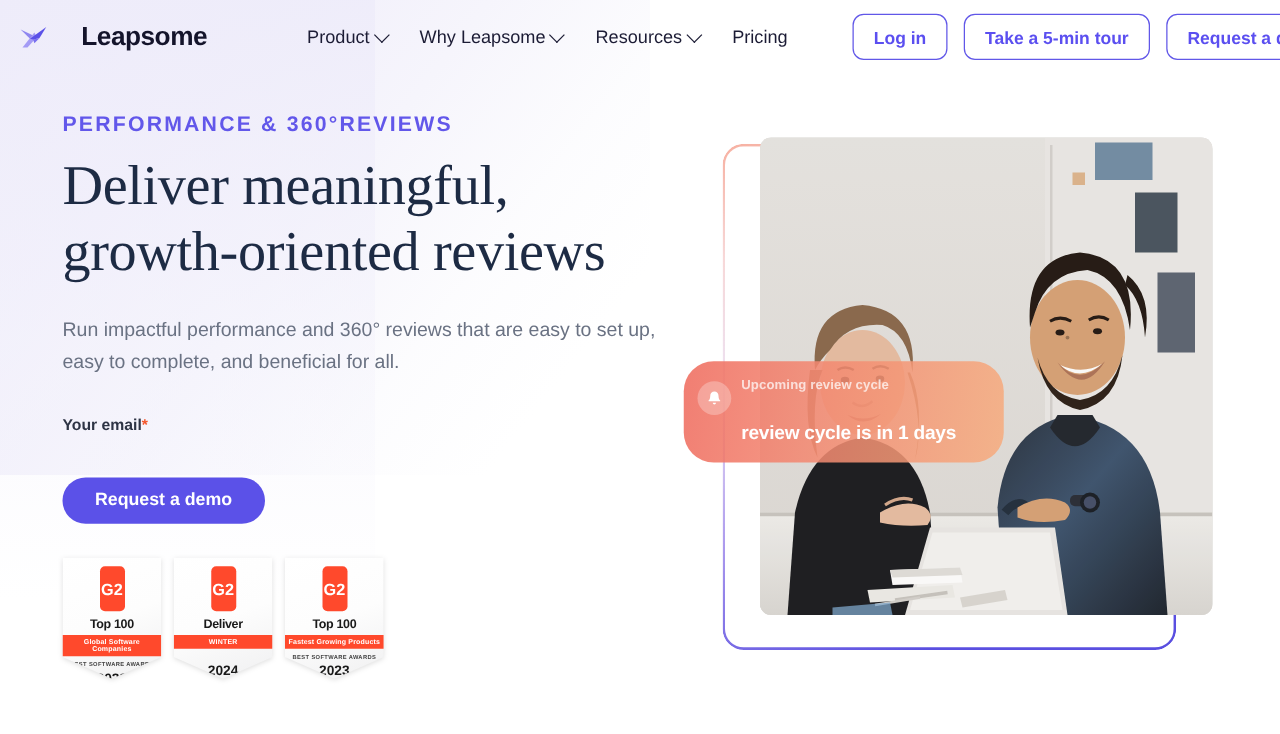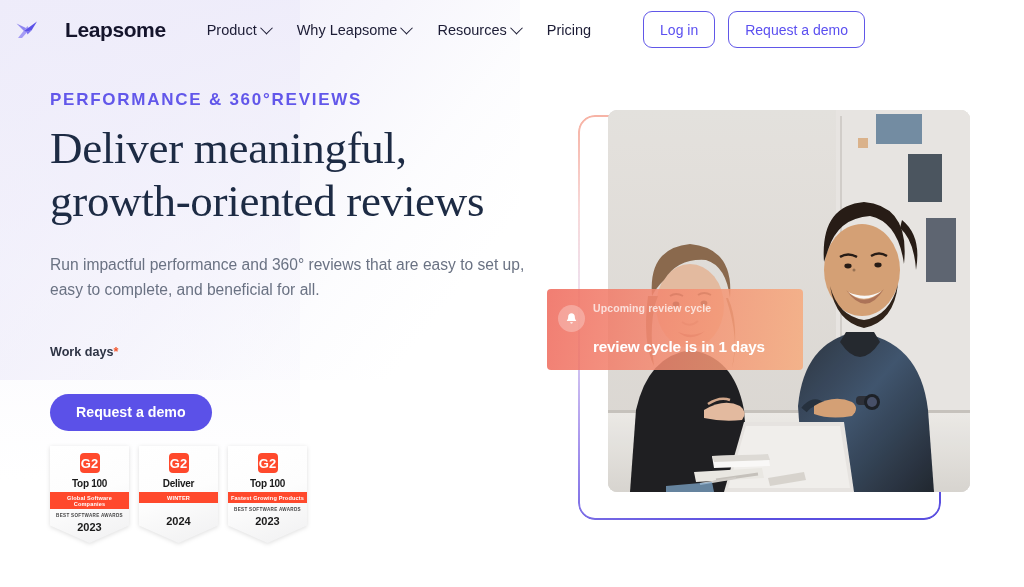--- a/index.html
+++ b/index.html
@@ -58,21 +58,21 @@
     font-size: 21px;
     font-weight: bold;
     color: #14142b;
     letter-spacing: -0.4px;
   }
 
   .nav-links {
     display: flex;
     align-items: center;
     gap: 26px;
-    margin-left: 41px;
+    margin-left: 80px;
   }
   .nav-link {
     display: flex;
     align-items: center;
     gap: 5px;
     font-size: 14.5px;
     color: #1c1c35;
     cursor: pointer;
     white-space: nowrap;
   }
@@ -87,21 +87,21 @@
     display: flex;
     align-items: center;
     gap: 13px;
     margin-left: 52px;
   }
   .btn-outline {
     border: 1.6px solid #6157e8;
     border-radius: 9px;
     color: #5b4ff0;
     font-size: 14px;
-    font-weight: normal;
+    font-weight: bold;
     background: transparent;
     padding: 0 16px;
     height: 37px;
     display: flex;
     align-items: center;
     justify-content: center;
     cursor: pointer;
     white-space: nowrap;
     font-family: "Liberation Sans", sans-serif;
   }
@@ -128,21 +128,21 @@
     font-weight: normal;
     letter-spacing: -0.3px;
     margin-bottom: 24px;
     max-width: 470px;
   }
   .subhead {
     font-size: 15.6px;
     line-height: 1.62;
     color: #6a7283;
     max-width: 485px;
-    margin-bottom: 42px;
+    margin-bottom: 30px;
   }
 
   .field-label {
     font-size: 12.6px;
     font-weight: bold;
     color: #2e3445;
     margin-bottom: 7px;
   }
   .req { color: #f4562c; }
 
@@ -191,21 +191,21 @@
     filter: drop-shadow(0 1px 2px rgba(0,0,0,0.13));
   }
   .badge-body {
     background: linear-gradient(160deg,#ffffff 0%,#fdfdfd 50%,#f0f0f1 100%);
     clip-path: polygon(0 0, 100% 0, 100% 82%, 50% 100%, 0 82%);
     padding: 7px 5px 20px;
     text-align: center;
     height: 97px;
   }
   .g2 {
-    width: 20px; height: 20px;
+    width: 20px; height: 36px;
     background: #ff492c;
     border-radius: 4px;
     margin: 0 auto 5px;
     position: relative;
     display: flex;
     align-items: center;
     justify-content: center;
     color: #fff;
     font-size: 13px;
     font-weight: bold;
@@ -278,21 +278,21 @@
     background: #d8d6d2;
   }
   .photo svg { display: block; width: 100%; height: 100%; }
 
   
   .notif {
     position: absolute;
     left: -31px; top: 179px;
     width: 256px;
     padding: 13px 14px 14px 46px;
-    border-radius: 4px;
+    border-radius: 24px;
     background: linear-gradient(100deg,
         rgba(239,108,95,0.88) 0%,
         rgba(243,135,112,0.86) 40%,
         rgba(247,171,124,0.84) 100%);
     z-index: 8;
   }
   .notif-bell {
     position: absolute;
     left: 11px; top: 16px;
     width: 27px; height: 27px;
@@ -348,36 +348,37 @@
       <span>Resources</span>
       <span class="chev"></span>
     </div>
     <div class="nav-link">
       <span>Pricing</span>
     </div>
   </div>
 
   <div class="nav-buttons">
     <button class="btn-outline">Log in</button>
+    <button class="btn-outline">Take a 5-min tour</button>
     <button class="btn-outline">Request a demo</button>
   </div>
 </div>
 
 <div class="hero-left">
   <div class="eyebrow">PERFORMANCE &amp; 360°REVIEWS</div>
 
   <h1 class="headline">
     <span>Deliver meaningful,</span><br>
     <span>growth-oriented reviews</span>
   </h1>
 
   <p class="subhead">Run impactful performance and 360° reviews that are easy to set up, easy to complete, and beneficial for all.</p>
 
   <div class="field-label">
-    <span>Work days</span><span class="req">*</span>
+    <span>Your email</span><span class="req">*</span>
   </div>
 
 
   <button class="btn-primary">Request a demo</button>
 </div>
 
 <div class="badges">
 
   <div class="badge">
     <div class="badge-body">

